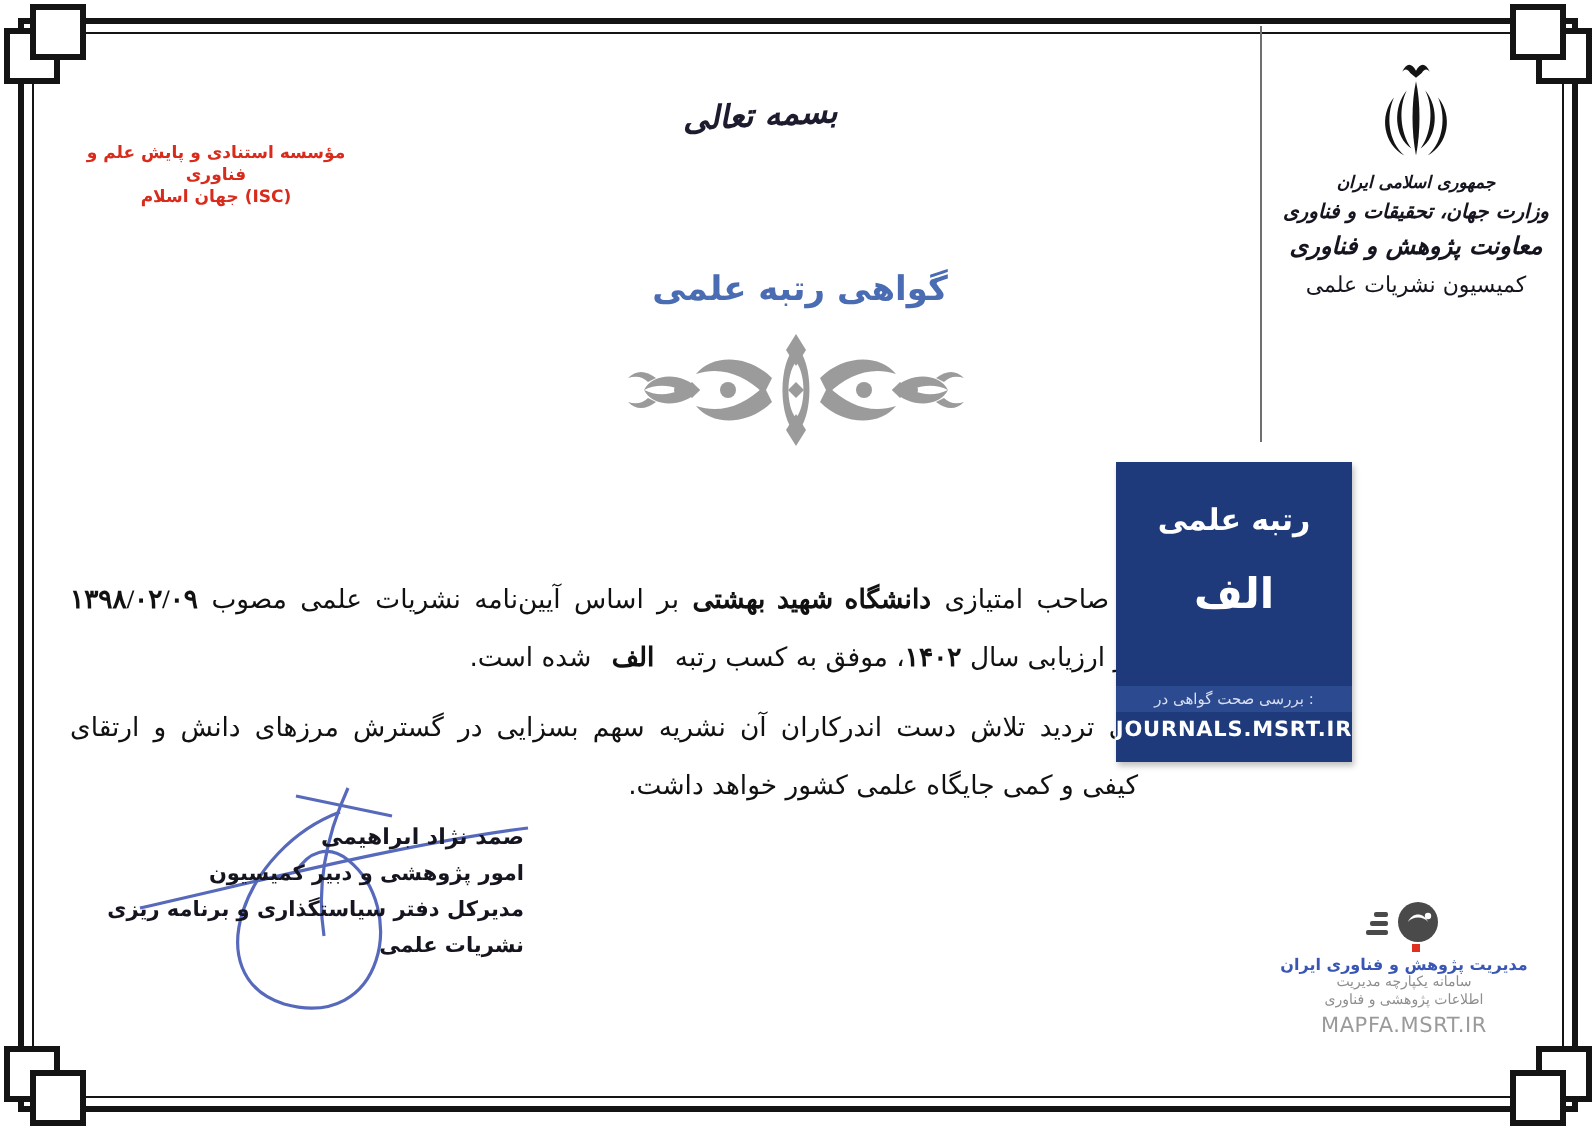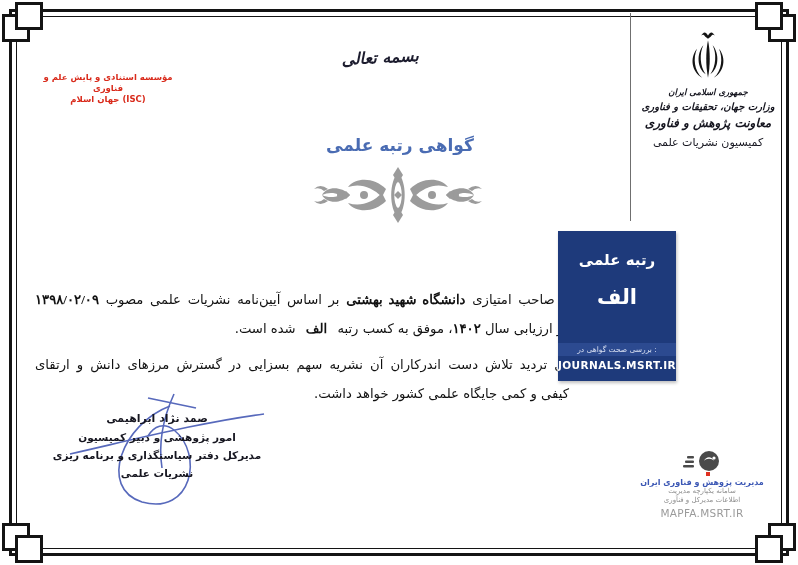--- a/index.html
+++ b/index.html
@@ -53,21 +53,21 @@
   
   .rank-box{position:absolute;left:558px;top:231px;width:118px;height:150px;background:#1e3a7b;
     color:#ffffff;text-align:center;display:flex;flex-direction:column;align-items:center;
     box-shadow:1px 2px 3px rgba(0,0,0,0.25);}
   .rank-label{font-size:15px;font-weight:bold;margin-top:20px;}
   .rank-value{font-size:21px;font-weight:bold;margin-top:16px;}
   .rank-spacer{flex:1;}
   .verify-label{font-size:7.5px;color:#d9e0f2;background:#2c4a90;width:100%;padding:2px 0;}
   .verify-url{font-size:10.5px;font-weight:bold;letter-spacing:0.4px;margin:3px 0 10px 0;}
   
-  .sig-block{position:absolute;left:52px;top:412px;width:210px;text-align:center;direction:rtl;color:#15151f;}
+  .sig-block{position:absolute;left:52px;top:412px;width:210px;direction:rtl;color:#15151f;}
   .sig-name{font-size:11px;font-weight:bold;}
   .sig-role{font-size:10.5px;font-weight:bold;margin-top:6px;}
   .sig-svg{position:absolute;left:52px;top:392px;width:230px;height:122px;pointer-events:none;}
   
   .mapfa{position:absolute;left:638px;top:449px;width:128px;text-align:center;}
   .mapfa svg{display:block;margin:0 auto;}
   .mapfa-l1{font-size:8px;font-weight:bold;color:#3a56b4;margin-top:1px;}
   .mapfa-l2,.mapfa-l3{font-size:7px;color:#8d8d8d;line-height:9px;}
   .mapfa-url{font-size:10.5px;color:#9a9a9a;letter-spacing:0.3px;margin-top:2px;}
 </style>
@@ -197,17 +197,17 @@
         <rect x="6" y="11.5" width="9" height="2.5" rx="1"></rect>
         <rect x="8" y="7" width="7" height="2.5" rx="1"></rect>
         <circle cx="30" cy="12" r="10"></circle>
       </g>
       <path d="M25 12 c2 -5 8 -5 10 0 c-2 -3 -8 -3 -10 0 z" fill="#ffffff"></path>
       <circle cx="35" cy="9" r="1.6" fill="#ffffff"></circle>
       <rect x="27" y="23" width="4" height="4" fill="#e03020"></rect>
     </svg>
     <div class="mapfa-l1">مدیریت پژوهش و فناوری ایران</div>
     <div class="mapfa-l2">سامانه یکپارچه مدیریت</div>
-    <div class="mapfa-l3">اطلاعات مدیرکل و فنآوری</div>
+    <div class="mapfa-l3">اطلاعات پژوهشی و فناوری</div>
     <div class="mapfa-url">MAPFA.MSRT.IR</div>
   </div>
 
 </div>
 
 </body></html>

